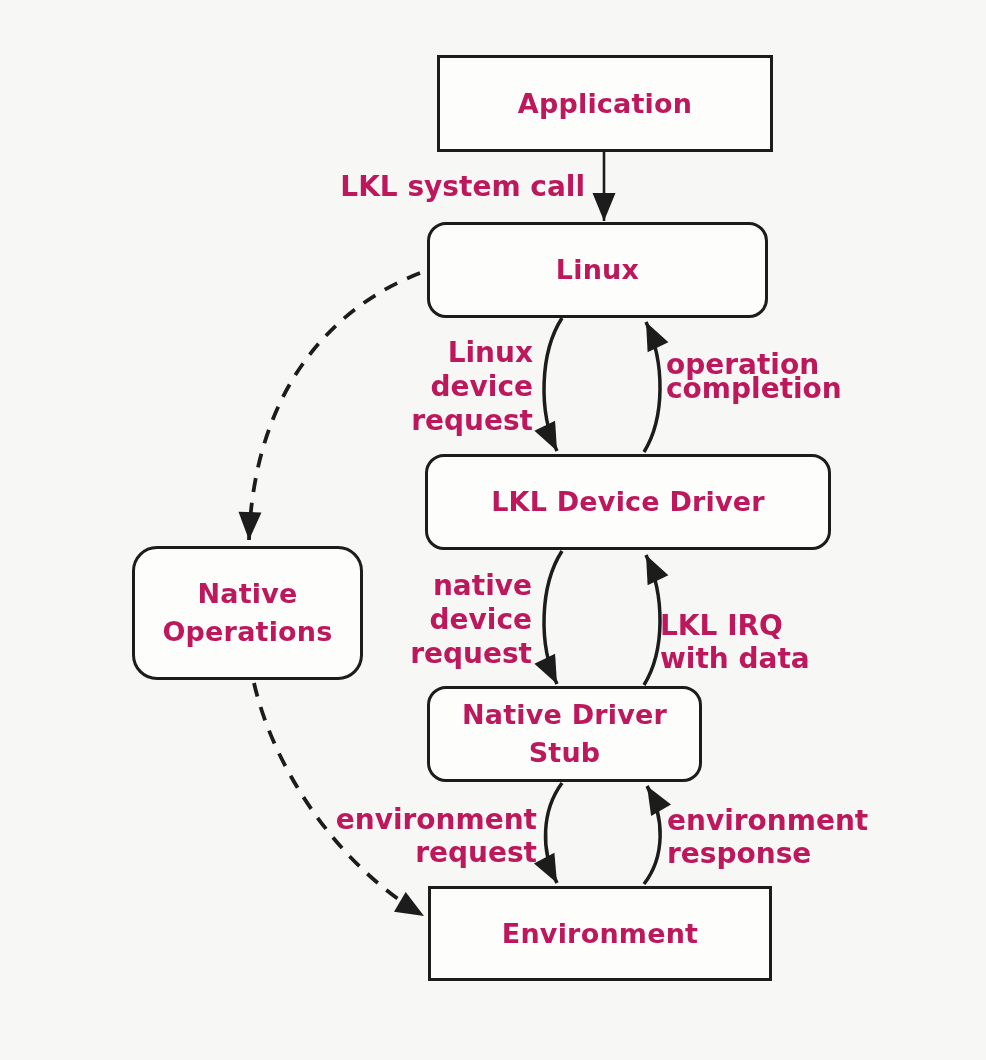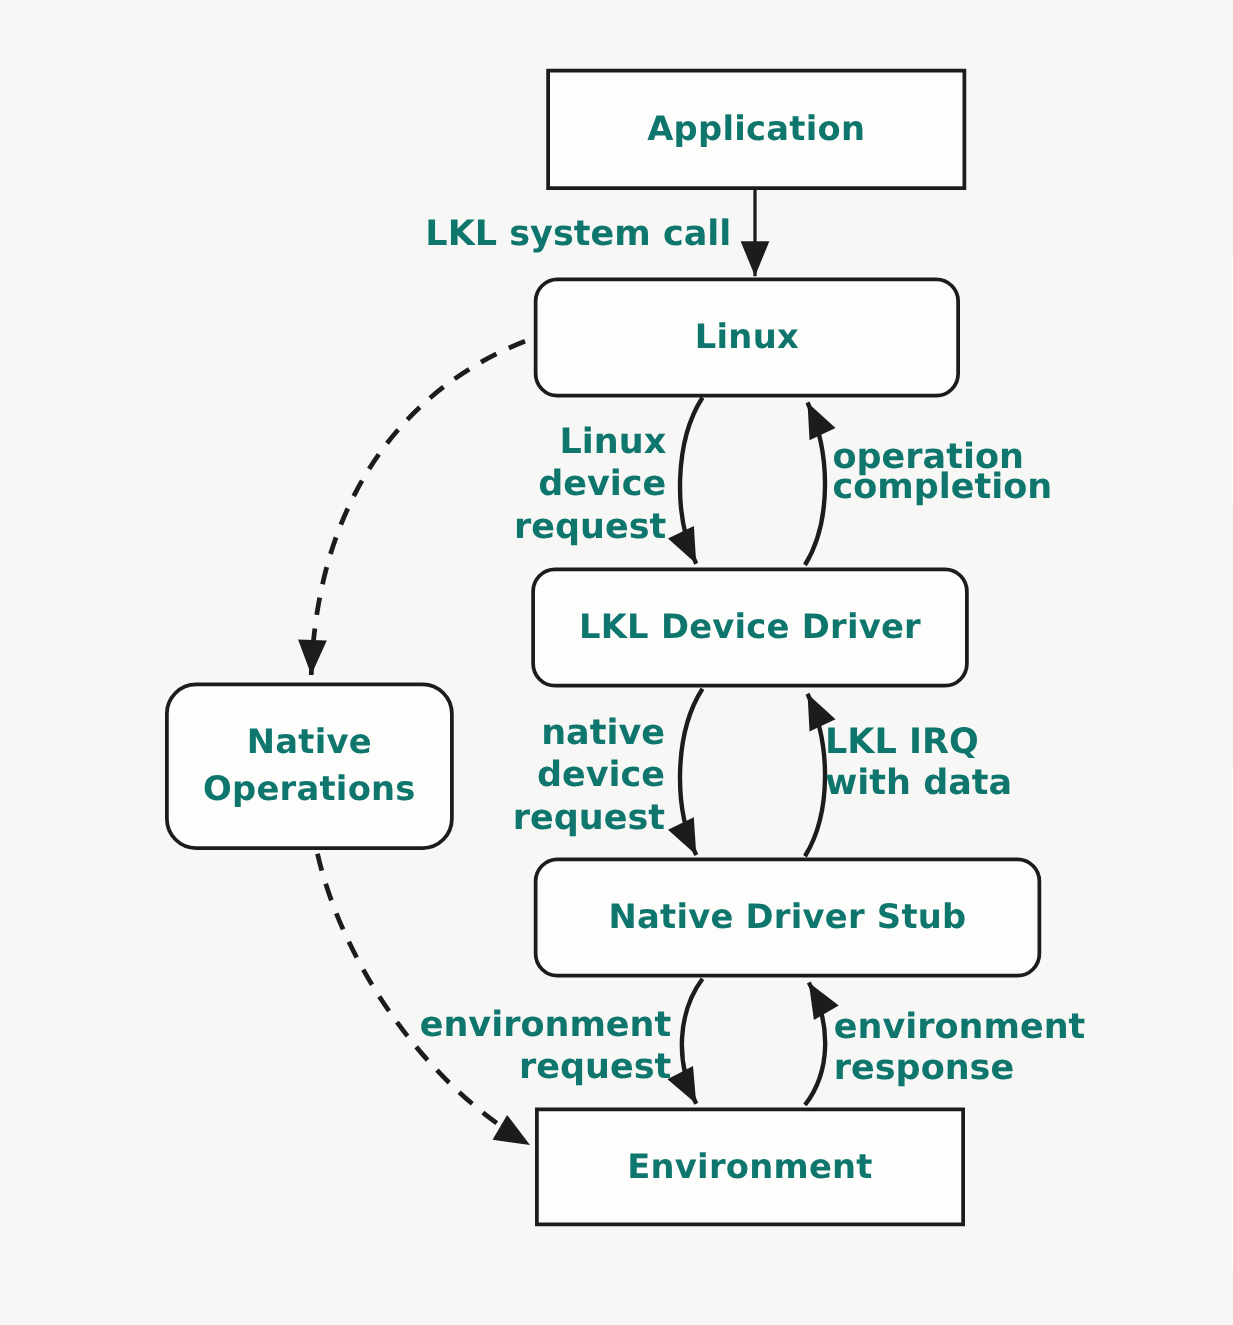--- a/index.html
+++ b/index.html
@@ -7,21 +7,21 @@
     padding: 0;
     background: #ffffff;
   }
   #canvas {
     position: relative;
     width: 986px;
     height: 1060px;
     background: #f7f7f5;
     overflow: hidden;
     font-family: "DejaVu Sans", "Liberation Sans", sans-serif;
-    color: #0f766e;
+    color: #be185d;
   }
   #arrow-layer {
     position: absolute;
     left: 0; top: 0;
     width: 986px; height: 1060px;
   }
   .node {
     position: absolute;
     box-sizing: border-box;
     background: #fdfdfc;
@@ -34,40 +34,40 @@
     font-weight: 600;
     letter-spacing: 0.2px;
     white-space: pre-line;
     line-height: 1.4;
   }
   .node.rounded { border-radius: 19px; }
   .node.rounded-big { border-radius: 25px; }
 
   #node-application { left: 437px; top: 55px;  width: 336px; height: 97px; }
   #node-linux       { left: 427px; top: 222px; width: 341px; height: 96px; }
-  #node-lkl-driver  { left: 425px; top: 454px; width: 350px; height: 96px; }
-  #node-native-stub { left: 427px; top: 686px; width: 406px; height: 96px; }
+  #node-lkl-driver  { left: 425px; top: 454px; width: 406px; height: 96px; }
+  #node-native-stub { left: 427px; top: 686px; width: 275px; height: 96px; }
   #node-environment { left: 428px; top: 886px; width: 344px; height: 95px; }
   #node-native-ops  { left: 132px; top: 546px; width: 231px; height: 134px; }
 
   .edge-label {
     position: absolute;
     font-size: 28px;
     font-weight: 600;
     line-height: 33px;
     white-space: pre-line;
   }
   .align-right { text-align: right; }
   .align-left  { text-align: left; }
 
   #label-syscall      { right: 401px; top: 174px; line-height: 26px; }
   #label-linux-req    { right: 453px; top: 336px; line-height: 34px; }
   #label-op-complete  { left: 666px;  top: 353px; line-height: 24px; }
   #label-native-req   { right: 454px; top: 569px; line-height: 34px; }
-  #label-lkl-irq      { left: 660px;  top: 576px; }
+  #label-lkl-irq      { left: 660px;  top: 609px; }
   #label-env-req      { right: 449px; top: 803px; }
   #label-env-resp     { left: 667px;  top: 804px; }
 </style>
 </head>
 <body>
 
 <div id="canvas">
 
   <svg id="arrow-layer" viewBox="0 0 986 1060" xmlns="http://www.w3.org/2000/svg">
     <defs>

